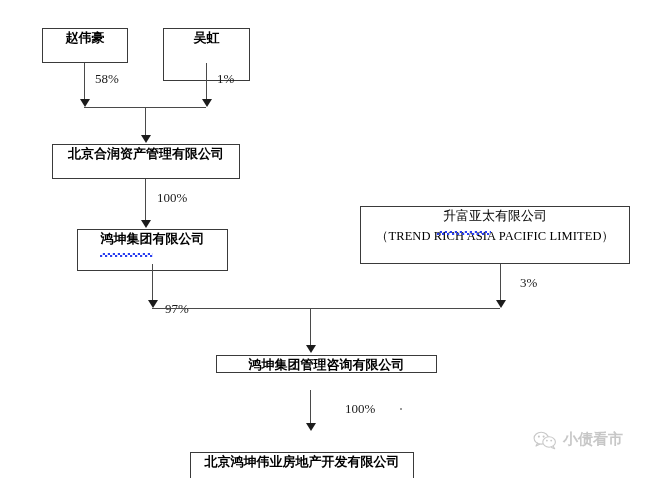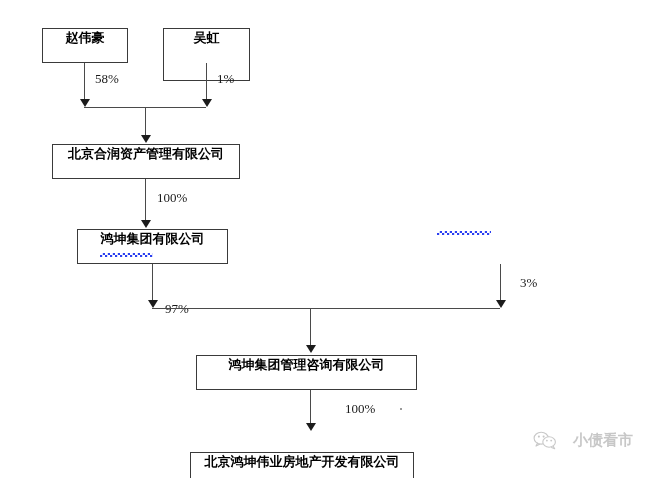--- a/index.html
+++ b/index.html
@@ -85,22 +85,21 @@
   .speck {
     position: absolute;
     width: 2px;
     height: 2px;
     background: #9a9a9a;
   }
   
   #watermark {
     position: absolute;
     display: flex;
-    align-items: center;
-    gap: 16px;
+    gap: 6px;
     opacity: 0.55;
   }
   #watermark .wm-text {
     font-family: "DejaVu Sans", "Liberation Sans", sans-serif;
     font-size: 15px;
     font-weight: 600;
     color: #9b9b9b;
     white-space: nowrap;
   }
 </style>
@@ -114,30 +113,34 @@
   </div>
 
   <div class="node" style="left:163px; top:28px; width:87px; height:53px;">
     <span class="cn">吴虹</span>
   </div>
 
   <div class="node" style="left:52px; top:144px; width:188px; height:35px;">
     <span class="cn">北京合润资产管理有限公司</span>
   </div>
 
-  <div class="node" style="left:77px; top:229px; width:151px; height:35px;">
+  <div class="node" style="left:77px; top:229px; width:151px; height:42px;">
     <span class="cn">鸿坤集团有限公司</span>
   </div>
 
   <div class="squiggle" style="left:100px; top:253px; width:53px;"></div>
 
+  <div class="node" style="left:360px; top:206px; width:270px; height:58px;">
+    <span class="cn thin">升富亚太有限公司</span>
+    <span class="en">（TREND RICH ASIA PACIFIC LIMITED）</span>
+  </div>
 
   <div class="squiggle" style="left:437px; top:231px; width:54px;"></div>
 
-  <div class="node" style="left:196px; top:355px; width:221px; height:35px;">
+  <div class="node" style="left:216px; top:355px; width:221px; height:18px;">
     <span class="cn">鸿坤集团管理咨询有限公司</span>
   </div>
 
   <div class="node" style="left:190px; top:452px; width:224px; height:35px;">
     <span class="cn">北京鸿坤伟业房地产开发有限公司</span>
   </div>
 
   <div class="vline" style="left:84px; top:63px; height:39px;"></div>
   <div class="arrowhead" style="left:80px; top:99px;"></div>
   <div class="pct" style="left:95px; top:71px;">58%</div>

